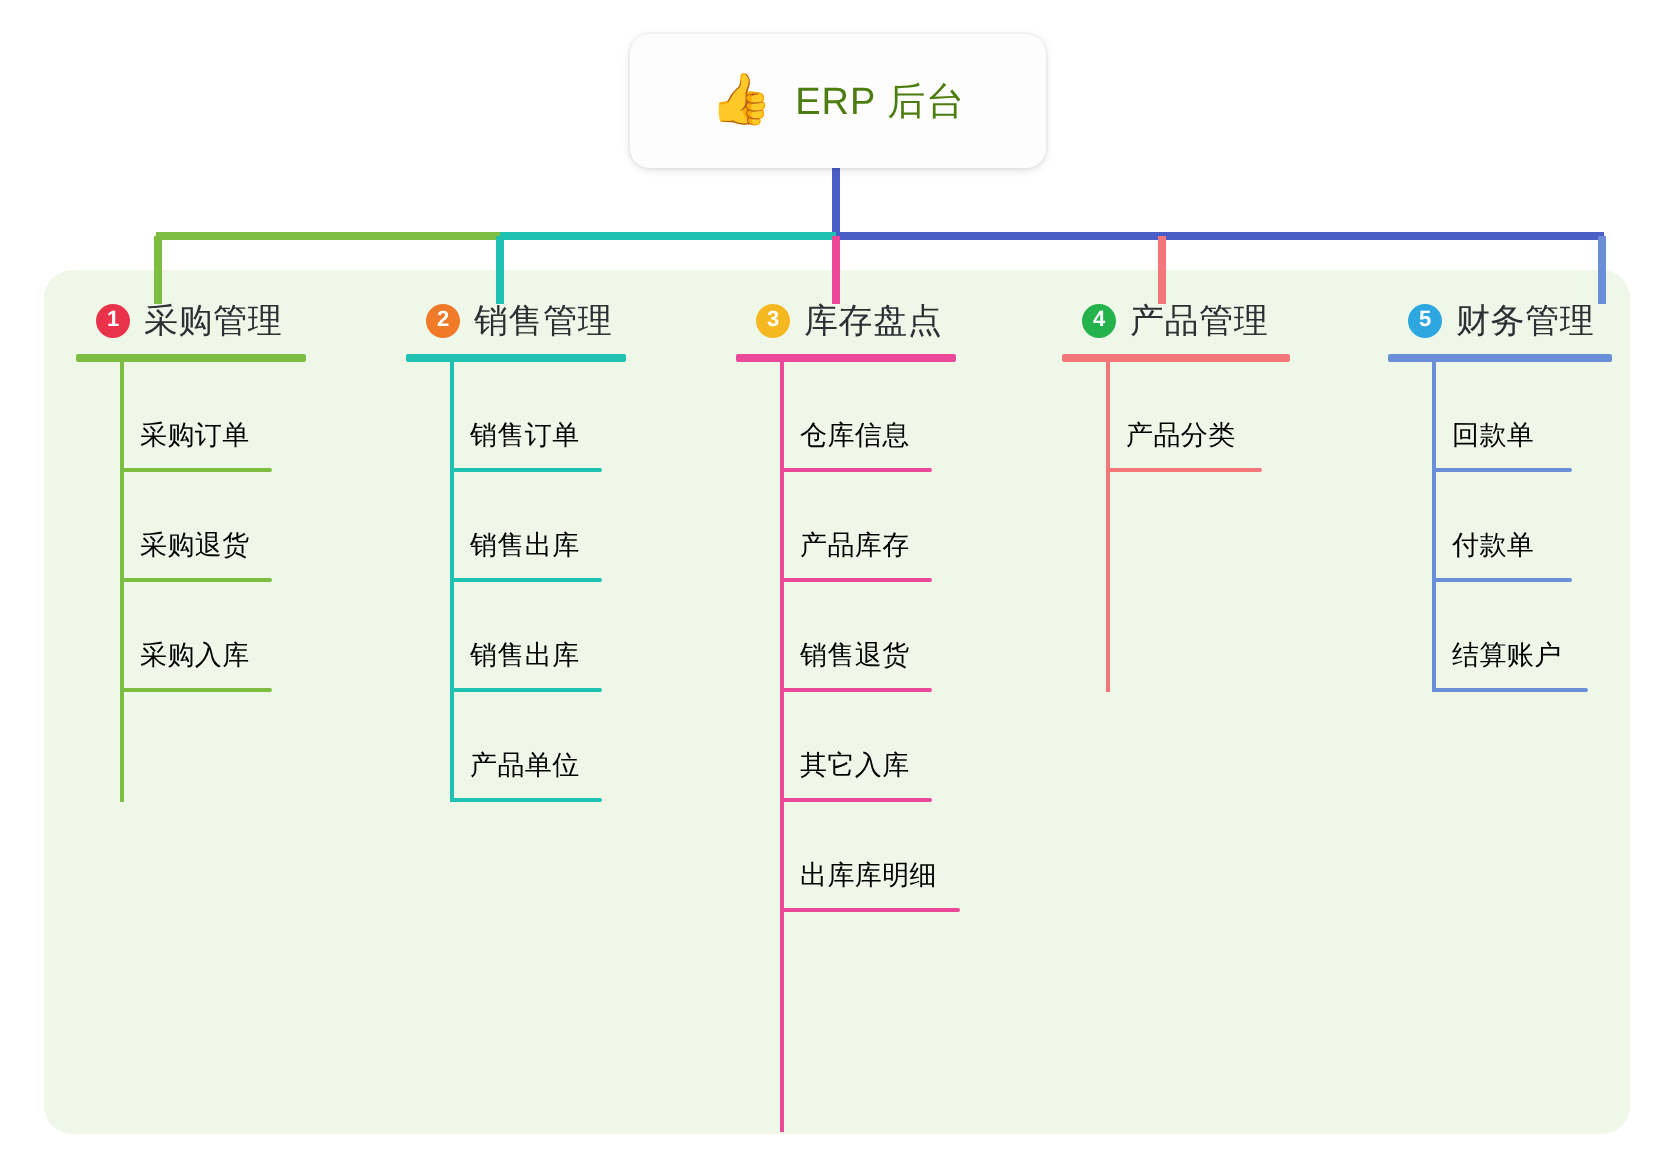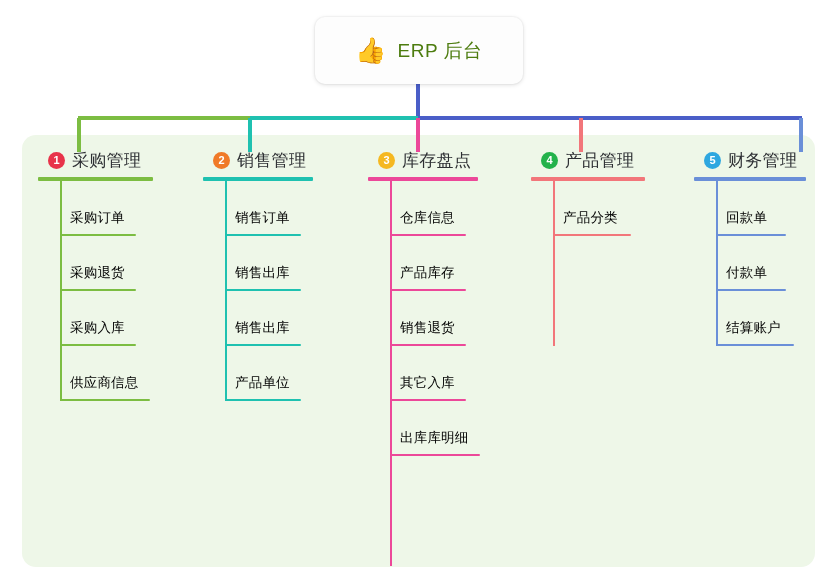--- a/index.html
+++ b/index.html
@@ -174,24 +174,20 @@
             <div class="leaf-rule" style="background: rgb(124, 189, 66); width: 76px;"></div>
           </div>
           <div class="leaf">
             <span class="leaf-text">采购退货</span>
             <div class="leaf-rule" style="background: rgb(124, 189, 66); width: 76px;"></div>
           </div>
           <div class="leaf">
             <span class="leaf-text">采购入库</span>
             <div class="leaf-rule" style="background: rgb(124, 189, 66); width: 76px;"></div>
           </div>
-          <div class="leaf">
-            <span class="leaf-text">供应商信息</span>
-            <div class="leaf-rule" style="background: rgb(124, 189, 66); width: 90px;"></div>
-          </div>
         </div>
       </div>
       <div class="column" style="left: 203px; width: 110px;">
         <div class="col-head">
           <span class="badge" style="background: rgb(240, 122, 40);">2</span>
           <span class="col-title">销售管理</span>
         </div>
         <div class="head-rule" style="background: rgb(31, 193, 176); width: 110px;"></div>
         <div class="leaf-list">
           <div class="spine" style="background: rgb(31, 193, 176); height: 220px;"></div>

